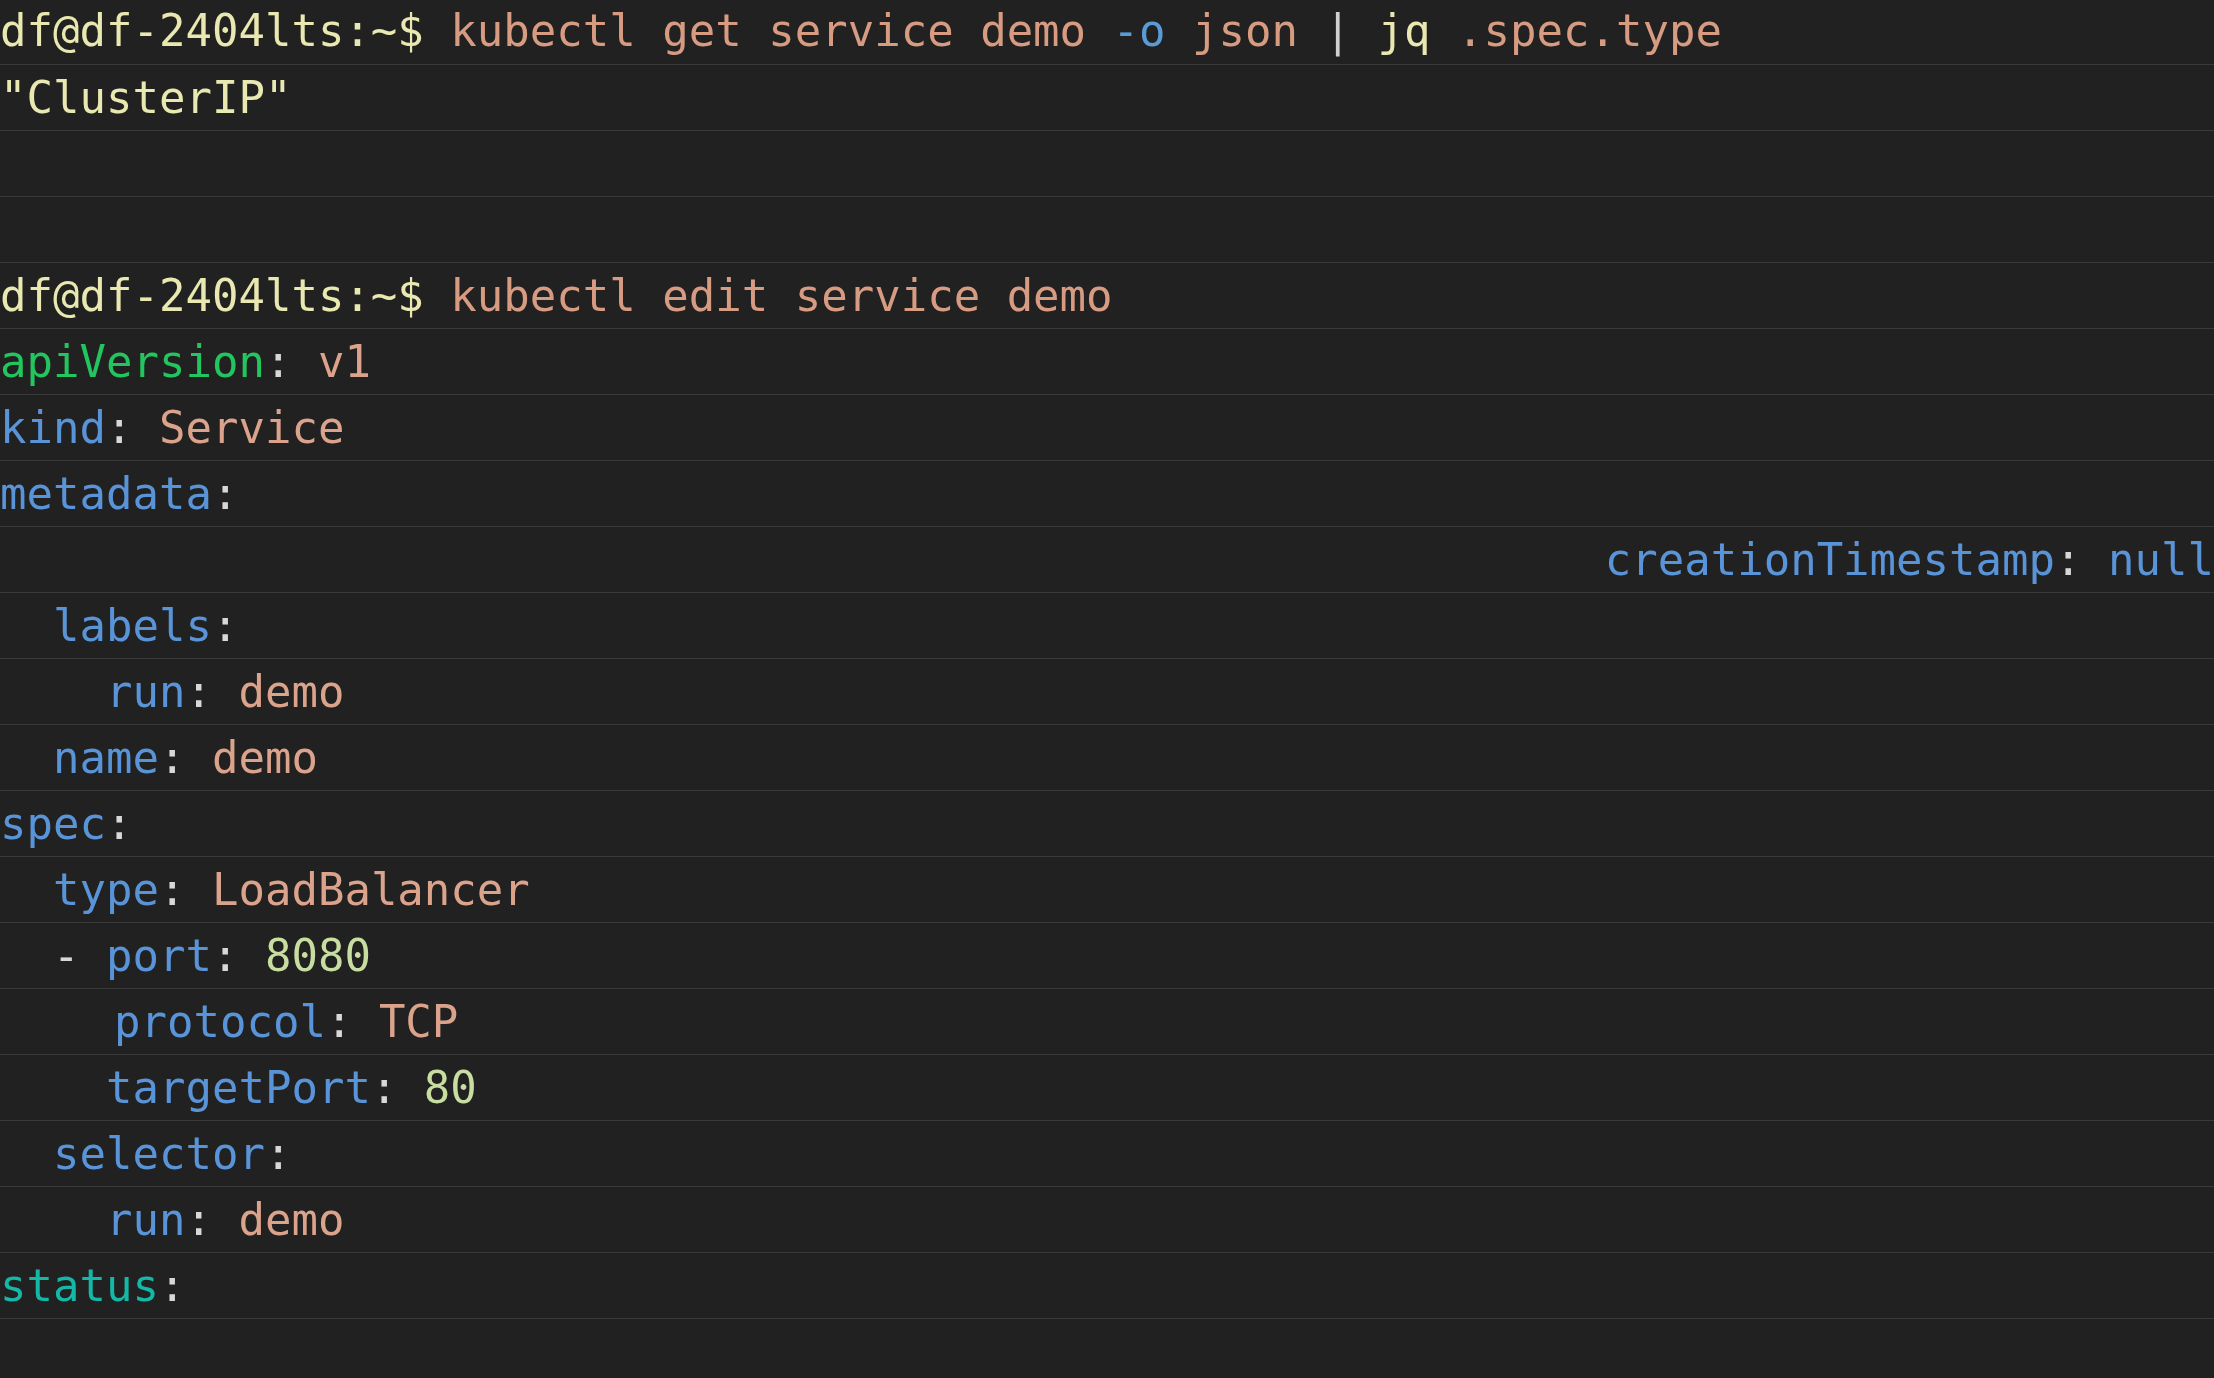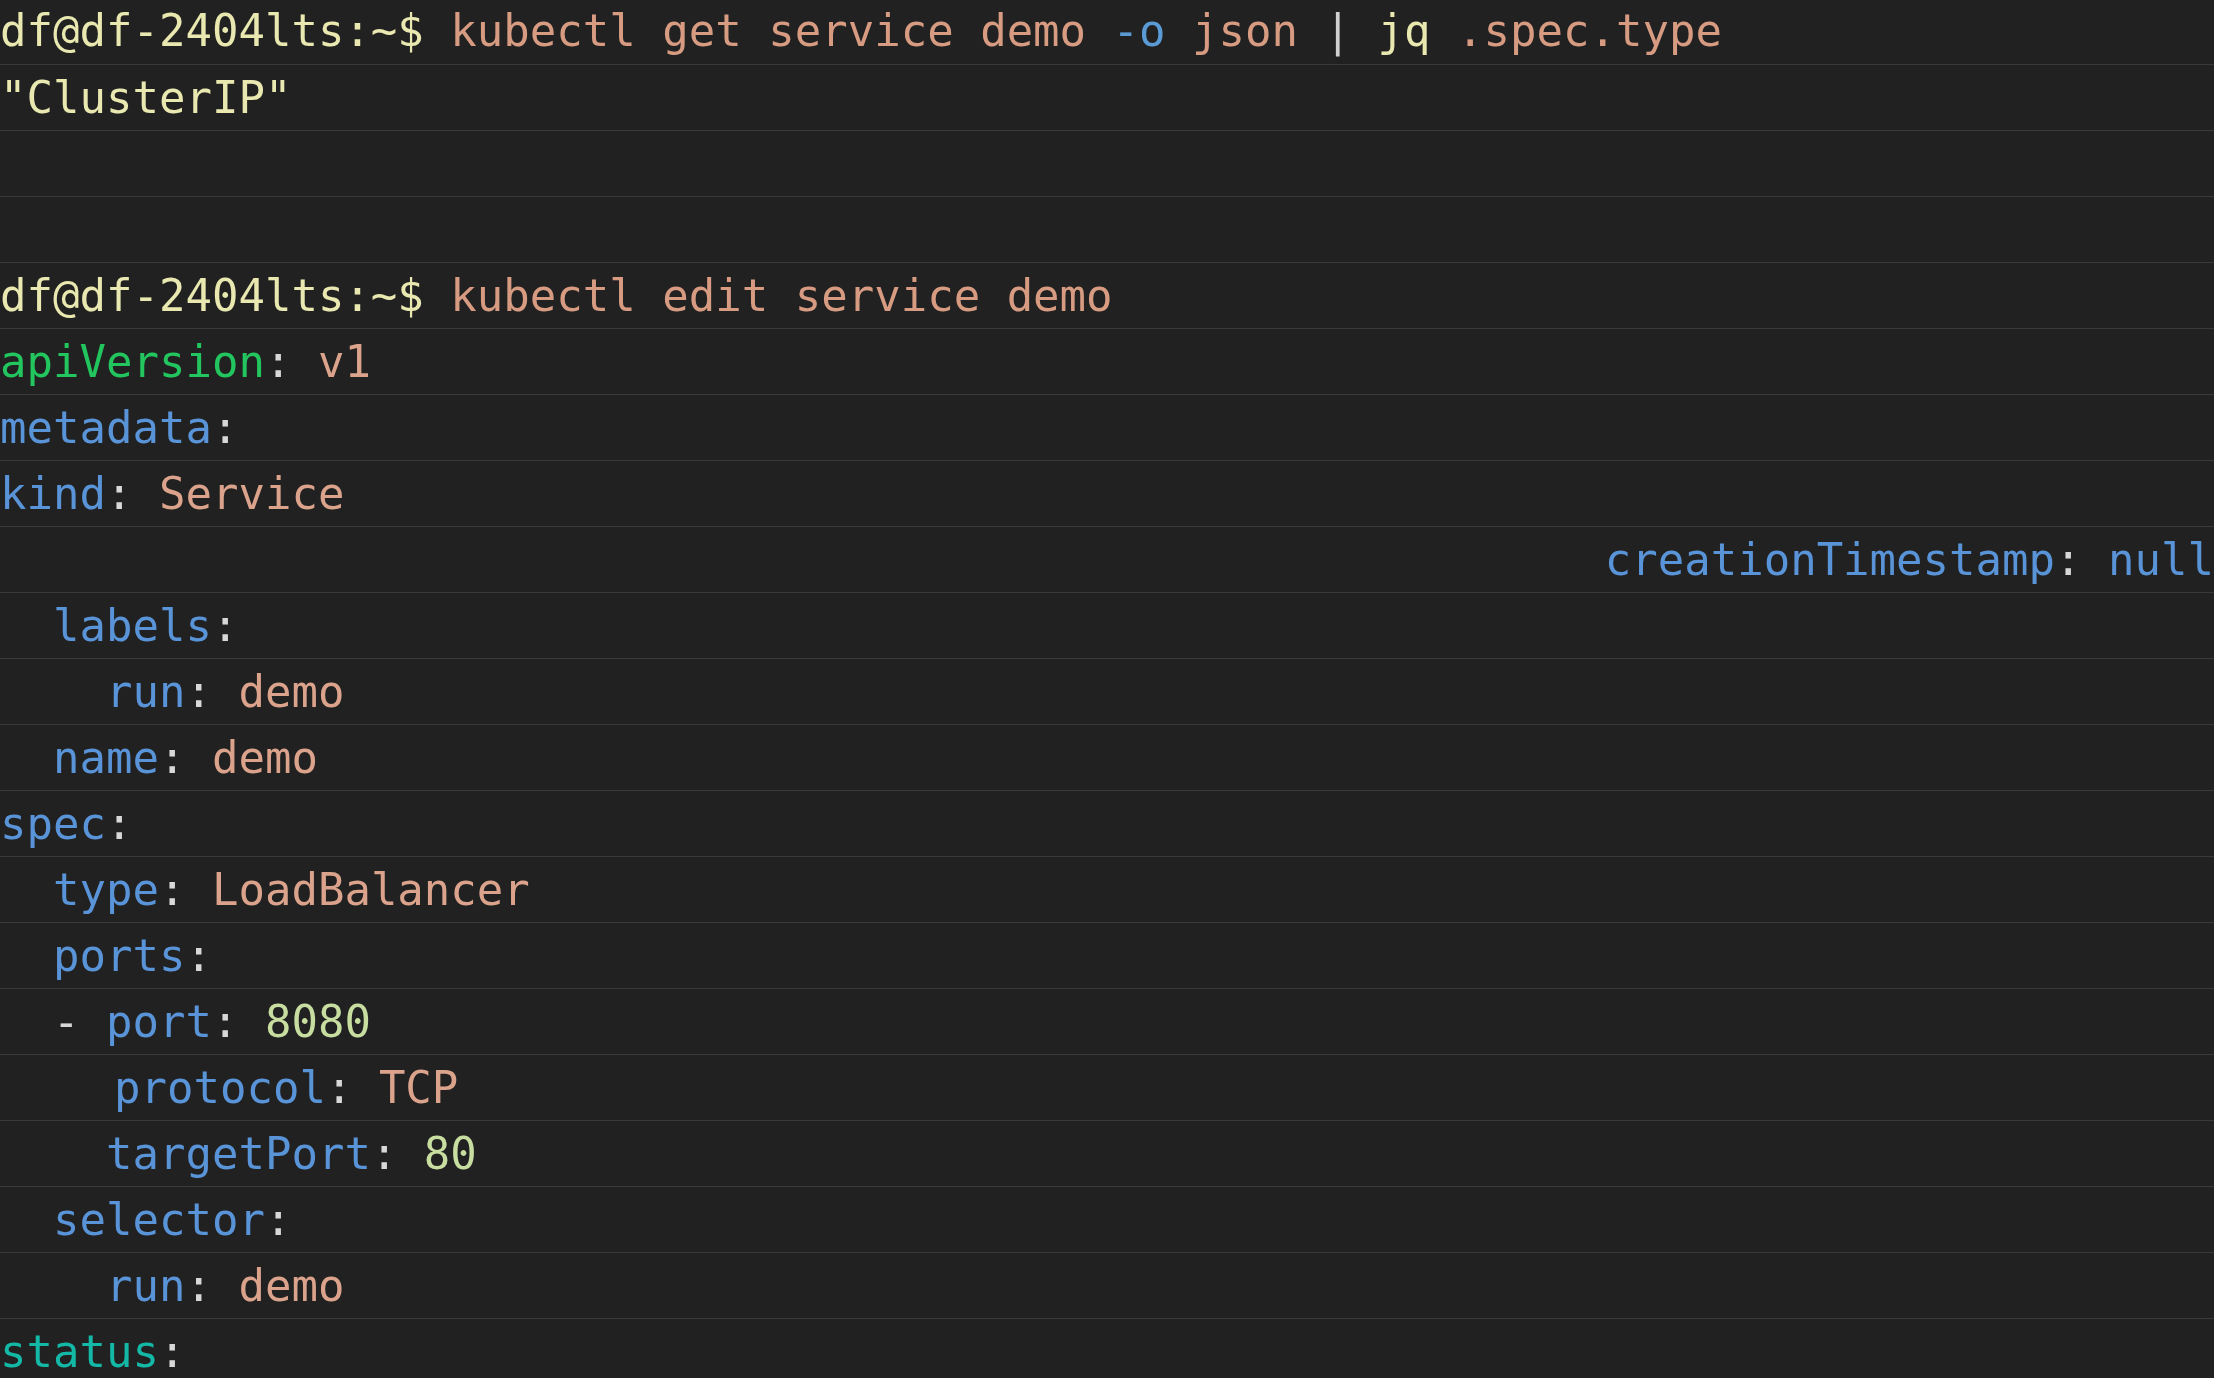--- a/index.html
+++ b/index.html
@@ -60,29 +60,28 @@
 <body>
 
 <div id="terminal" style="background: rgb(33, 33, 33);">
   <div id="term-body">
       <div class="term-line firstline" style="border-bottom-color: rgb(58, 58, 58);"><span class="tok-prompt" style="color: rgb(232, 232, 176);">df@df-2404lts:~$</span><span class="tok-cmd" style="color: rgb(215, 155, 130);"> kubectl get service demo </span><span class="tok-flag" style="color: rgb(90, 155, 213);">-o</span><span class="tok-cmd" style="color: rgb(215, 155, 130);"> json </span><span class="tok-pipe" style="color: rgb(208, 208, 208);">|</span><span class="tok-jq" style="color: rgb(232, 232, 176);"> jq</span><span class="tok-cmd" style="color: rgb(215, 155, 130);"> .spec.type</span></div>
       <div class="term-line" style="border-bottom-color: rgb(58, 58, 58);"><span class="tok-out" style="color: rgb(232, 232, 176);">"ClusterIP"</span></div>
       <div class="term-line" style="border-bottom-color: rgb(58, 58, 58);">&nbsp;</div>
       <div class="term-line" style="border-bottom-color: rgb(58, 58, 58);">&nbsp;</div>
       <div class="term-line" style="border-bottom-color: rgb(58, 58, 58);"><span class="tok-prompt" style="color: rgb(232, 232, 176);">df@df-2404lts:~$</span><span class="tok-cmd" style="color: rgb(215, 155, 130);"> kubectl edit service demo</span></div>
       <div class="term-line" style="border-bottom-color: rgb(58, 58, 58);"><span class="tok-key" style="color: #22c55e;">apiVersion</span><span class="tok-punct" style="color: rgb(216, 216, 216);">: </span><span class="tok-str" style="color: rgb(219, 163, 140);">v1</span></div>
+      <div class="term-line" style="border-bottom-color: rgb(58, 58, 58);"><span class="tok-key" style="color: rgb(90, 148, 216);">kind</span><span class="tok-punct" style="color: rgb(216, 216, 216);">: </span><span class="tok-str" style="color: rgb(219, 163, 140);">Service</span></div>
       <div class="term-line" style="border-bottom-color: rgb(58, 58, 58);"><span class="tok-key" style="color: rgb(90, 148, 216);">metadata</span><span class="tok-punct" style="color: rgb(216, 216, 216);">:</span></div>
-      <div class="term-line" style="border-bottom-color: rgb(58, 58, 58);"><span class="tok-key" style="color: rgb(90, 148, 216);">kind</span><span class="tok-punct" style="color: rgb(216, 216, 216);">: </span><span class="tok-str" style="color: rgb(219, 163, 140);">Service</span></div>
       <div class="term-line" style="border-bottom-color: rgb(58, 58, 58); text-align: right;"><span class="tok-plain" style="color: rgb(216, 216, 216);">  </span><span class="tok-key" style="color: rgb(90, 148, 216);">creationTimestamp</span><span class="tok-punct" style="color: rgb(216, 216, 216);">: </span><span class="tok-kw" style="color: rgb(90, 148, 216);">null</span></div>
       <div class="term-line" style="border-bottom-color: rgb(58, 58, 58);"><span class="tok-plain" style="color: rgb(216, 216, 216);">  </span><span class="tok-key" style="color: rgb(90, 148, 216);">labels</span><span class="tok-punct" style="color: rgb(216, 216, 216);">:</span></div>
       <div class="term-line" style="border-bottom-color: rgb(58, 58, 58);"><span class="tok-plain" style="color: rgb(216, 216, 216);">    </span><span class="tok-key" style="color: rgb(90, 148, 216);">run</span><span class="tok-punct" style="color: rgb(216, 216, 216);">: </span><span class="tok-str" style="color: rgb(219, 163, 140);">demo</span></div>
       <div class="term-line" style="border-bottom-color: rgb(58, 58, 58);"><span class="tok-plain" style="color: rgb(216, 216, 216);">  </span><span class="tok-key" style="color: rgb(90, 148, 216);">name</span><span class="tok-punct" style="color: rgb(216, 216, 216);">: </span><span class="tok-str" style="color: rgb(219, 163, 140);">demo</span></div>
       <div class="term-line" style="border-bottom-color: rgb(58, 58, 58);"><span class="tok-key" style="color: rgb(90, 148, 216);">spec</span><span class="tok-punct" style="color: rgb(216, 216, 216);">:</span></div>
       <div class="term-line" style="border-bottom-color: rgb(58, 58, 58);"><span class="tok-plain" style="color: rgb(216, 216, 216);">  </span><span class="tok-key" style="color: rgb(90, 148, 216);">type</span><span class="tok-punct" style="color: rgb(216, 216, 216);">: </span><span class="tok-str" style="color: rgb(219, 163, 140);">LoadBalancer</span></div>
-      <div class="term-line" style="border-bottom-color: rgb(58, 58, 58);"><span class="tok-plain" style="color: rgb(216, 216, 216);">  </span><span class="tok-key" style="color: rgb(90, 148, 216);">ports</span><span class="tok-punct" style="color: rgb(216, 216, 216);">:</span></div>
       <div class="term-line" style="border-bottom-color: rgb(58, 58, 58);"><span class="tok-plain" style="color: rgb(216, 216, 216);">  </span><span class="tok-dash" style="color: rgb(216, 216, 216);">-</span><span class="tok-plain" style="color: rgb(216, 216, 216);"> </span><span class="tok-key" style="color: rgb(90, 148, 216);">port</span><span class="tok-punct" style="color: rgb(216, 216, 216);">: </span><span class="tok-num" style="color: rgb(200, 221, 160);">8080</span></div>
       <div class="term-line" style="border-bottom-color: rgb(58, 58, 58); padding-left: 8px;"><span class="tok-plain" style="color: rgb(216, 216, 216);">    </span><span class="tok-key" style="color: rgb(90, 148, 216);">protocol</span><span class="tok-punct" style="color: rgb(216, 216, 216);">: </span><span class="tok-str" style="color: rgb(219, 163, 140);">TCP</span></div>
       <div class="term-line" style="border-bottom-color: rgb(58, 58, 58);"><span class="tok-plain" style="color: rgb(216, 216, 216);">    </span><span class="tok-key" style="color: rgb(90, 148, 216);">targetPort</span><span class="tok-punct" style="color: rgb(216, 216, 216);">: </span><span class="tok-num" style="color: rgb(200, 221, 160);">80</span></div>
       <div class="term-line" style="border-bottom-color: rgb(58, 58, 58);"><span class="tok-plain" style="color: rgb(216, 216, 216);">  </span><span class="tok-key" style="color: rgb(90, 148, 216);">selector</span><span class="tok-punct" style="color: rgb(216, 216, 216);">:</span></div>
       <div class="term-line" style="border-bottom-color: rgb(58, 58, 58);"><span class="tok-plain" style="color: rgb(216, 216, 216);">    </span><span class="tok-key" style="color: rgb(90, 148, 216);">run</span><span class="tok-punct" style="color: rgb(216, 216, 216);">: </span><span class="tok-str" style="color: rgb(219, 163, 140);">demo</span></div>
       <div class="term-line" style="border-bottom-color: rgb(58, 58, 58);"><span class="tok-key" style="color: #14b8a6;">status</span><span class="tok-punct" style="color: rgb(216, 216, 216);">:</span></div>
     </div>
 </div>
 
 </body></html>

